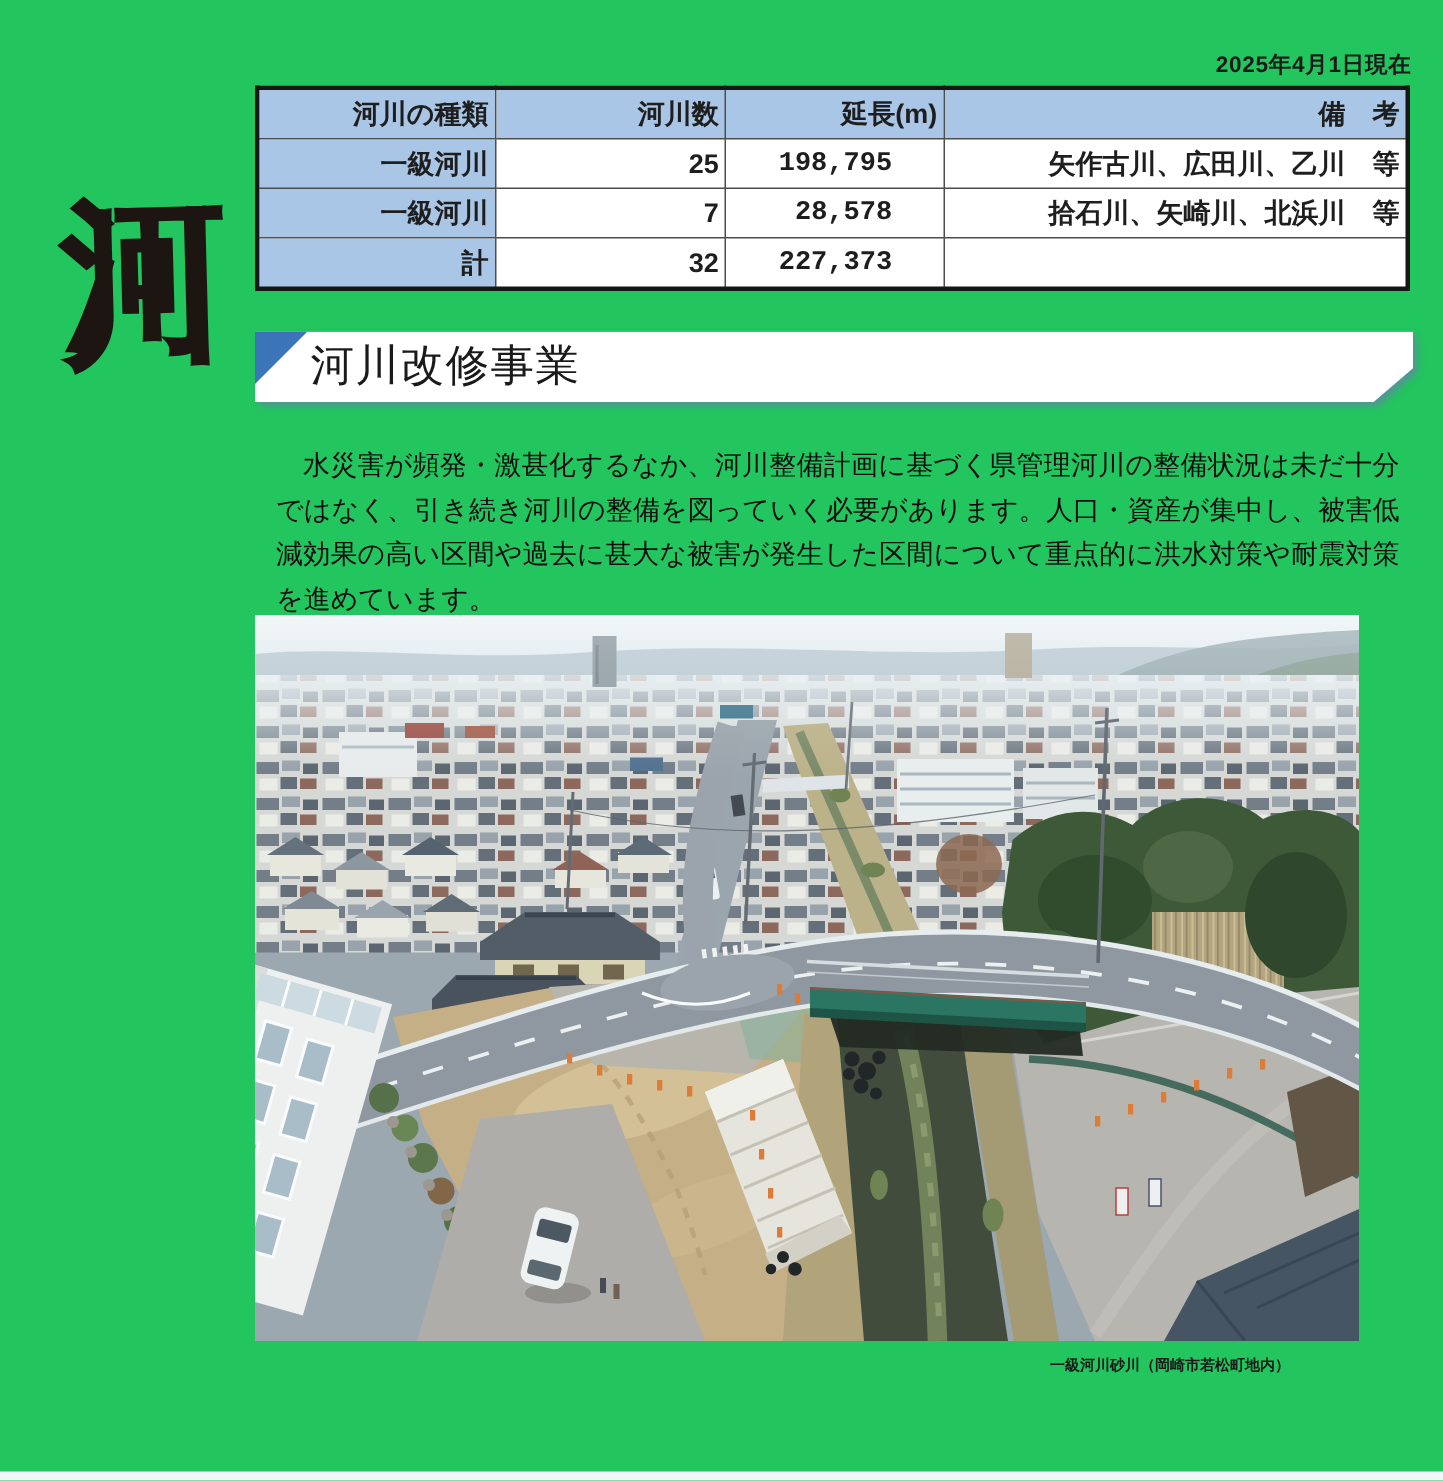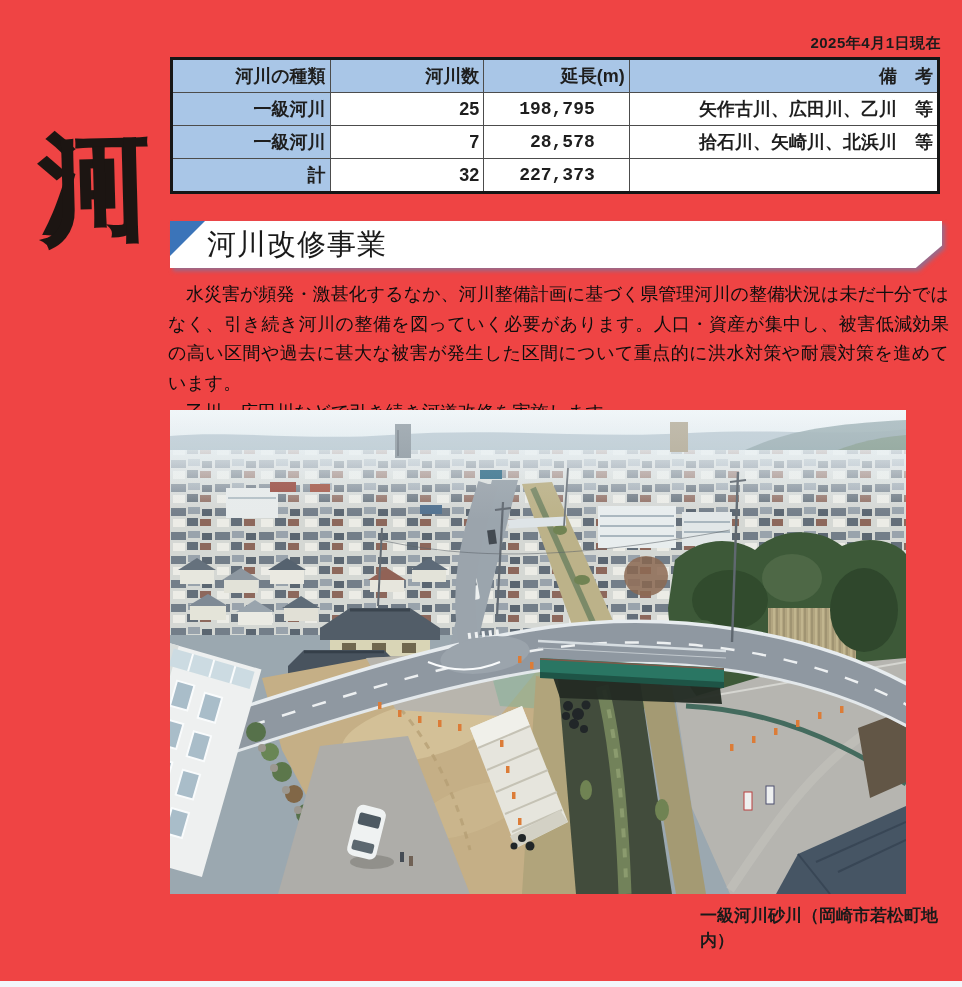--- a/index.html
+++ b/index.html
@@ -1,20 +1,20 @@
 <!DOCTYPE html>
 <html lang="ja"><head>
 <meta charset="utf-8">
 <style>
   html,body{margin:0;padding:0;}
   body{font-family:"Liberation Sans","DejaVu Sans",sans-serif;}
   .page{
     position:relative;
     width:962px;height:987px;
-    background:#ef4444;
+    background:#22c55e;
     overflow:hidden;
   }
   
   .side-title{
     position:absolute;left:30px;top:40px;
     writing-mode:vertical-rl;text-orientation:upright;
     font-family:"DejaVu Serif","Liberation Serif",serif;
     font-weight:bold;font-size:112px;line-height:1.12;
     letter-spacing:6px;color:#1c1512;
     transform:rotate(-1.5deg);
@@ -56,30 +56,30 @@
   .banner-title{
     position:absolute;left:37px;top:0;line-height:47px;
     font-size:29px;font-weight:400;color:#1a1a1a;letter-spacing:1px;
   }
   
   .body-text{
     position:absolute;left:168px;top:280px;width:781px;
     font-size:18px;line-height:29.5px;font-weight:500;color:#0e0e0e;
     text-align:justify;letter-spacing:0;
   }
-  .body-text p{margin:0;text-indent:1em;}
+  .body-text p{margin:16px;text-indent:1em;}
   
   .photo{
     position:absolute;left:170px;top:410px;width:736px;height:484px;
     background:#9aa5ad;overflow:hidden;
   }
   .photo svg{display:block;}
   .caption{
     position:absolute;left:700px;top:904px;
-    font-size:17px;font-weight:700;color:#1a1a1a;line-height:1.45;
+    font-size:10px;font-weight:700;color:#1a1a1a;line-height:1.45;
   }
   .bottom-strip{
     position:absolute;left:0;right:0;bottom:0;height:6px;background:#f3f6fa;
   }
 </style>
 </head>
 <body>
 
 <div class="page">
 

